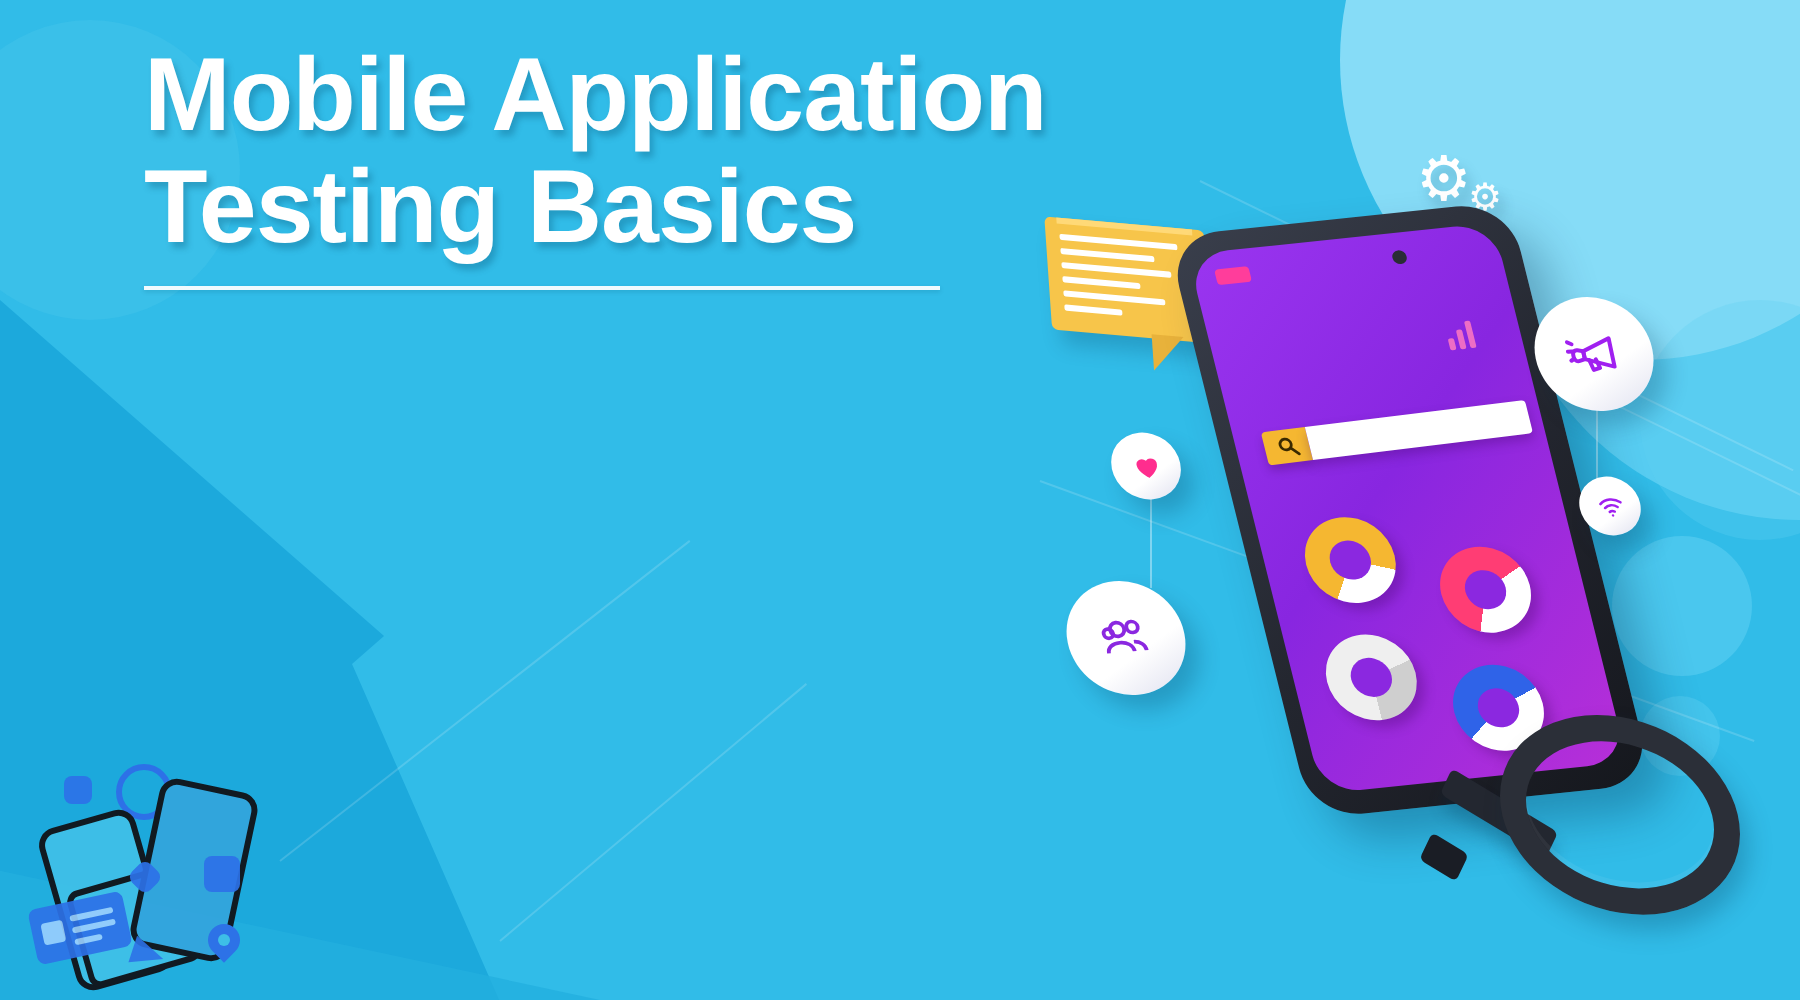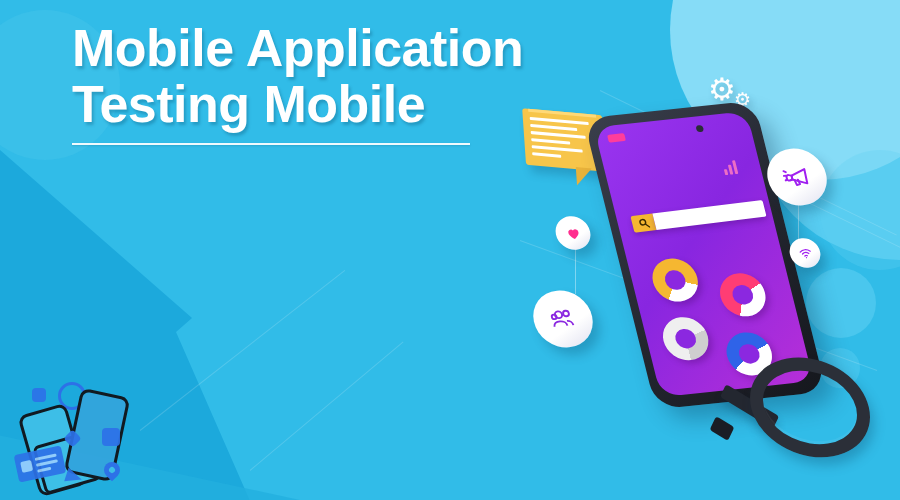--- a/index.html
+++ b/index.html
@@ -289,21 +289,21 @@
     <div class="poly-left"></div>
     <div class="poly-left2"></div>
     <div class="streak s1"></div>
     <div class="streak s2"></div>
     <div class="streak s3"></div>
     <div class="streak s4"></div>
     <div class="streak s5"></div>
   </div>
 
   <div class="headline">
-    <h1><span>Mobile Application</span><br><span>Testing Mobile</span></h1>
+    <h1><span>Mobile Application</span><br><span>Testing Basics</span></h1>
     <div class="title-rule"></div>
   </div>
 
   <div class="illus">
 
     <div class="bubble">
       <div class="bubble-box">
         <div class="bubble-lines">
           <span></span>
             <span></span>

